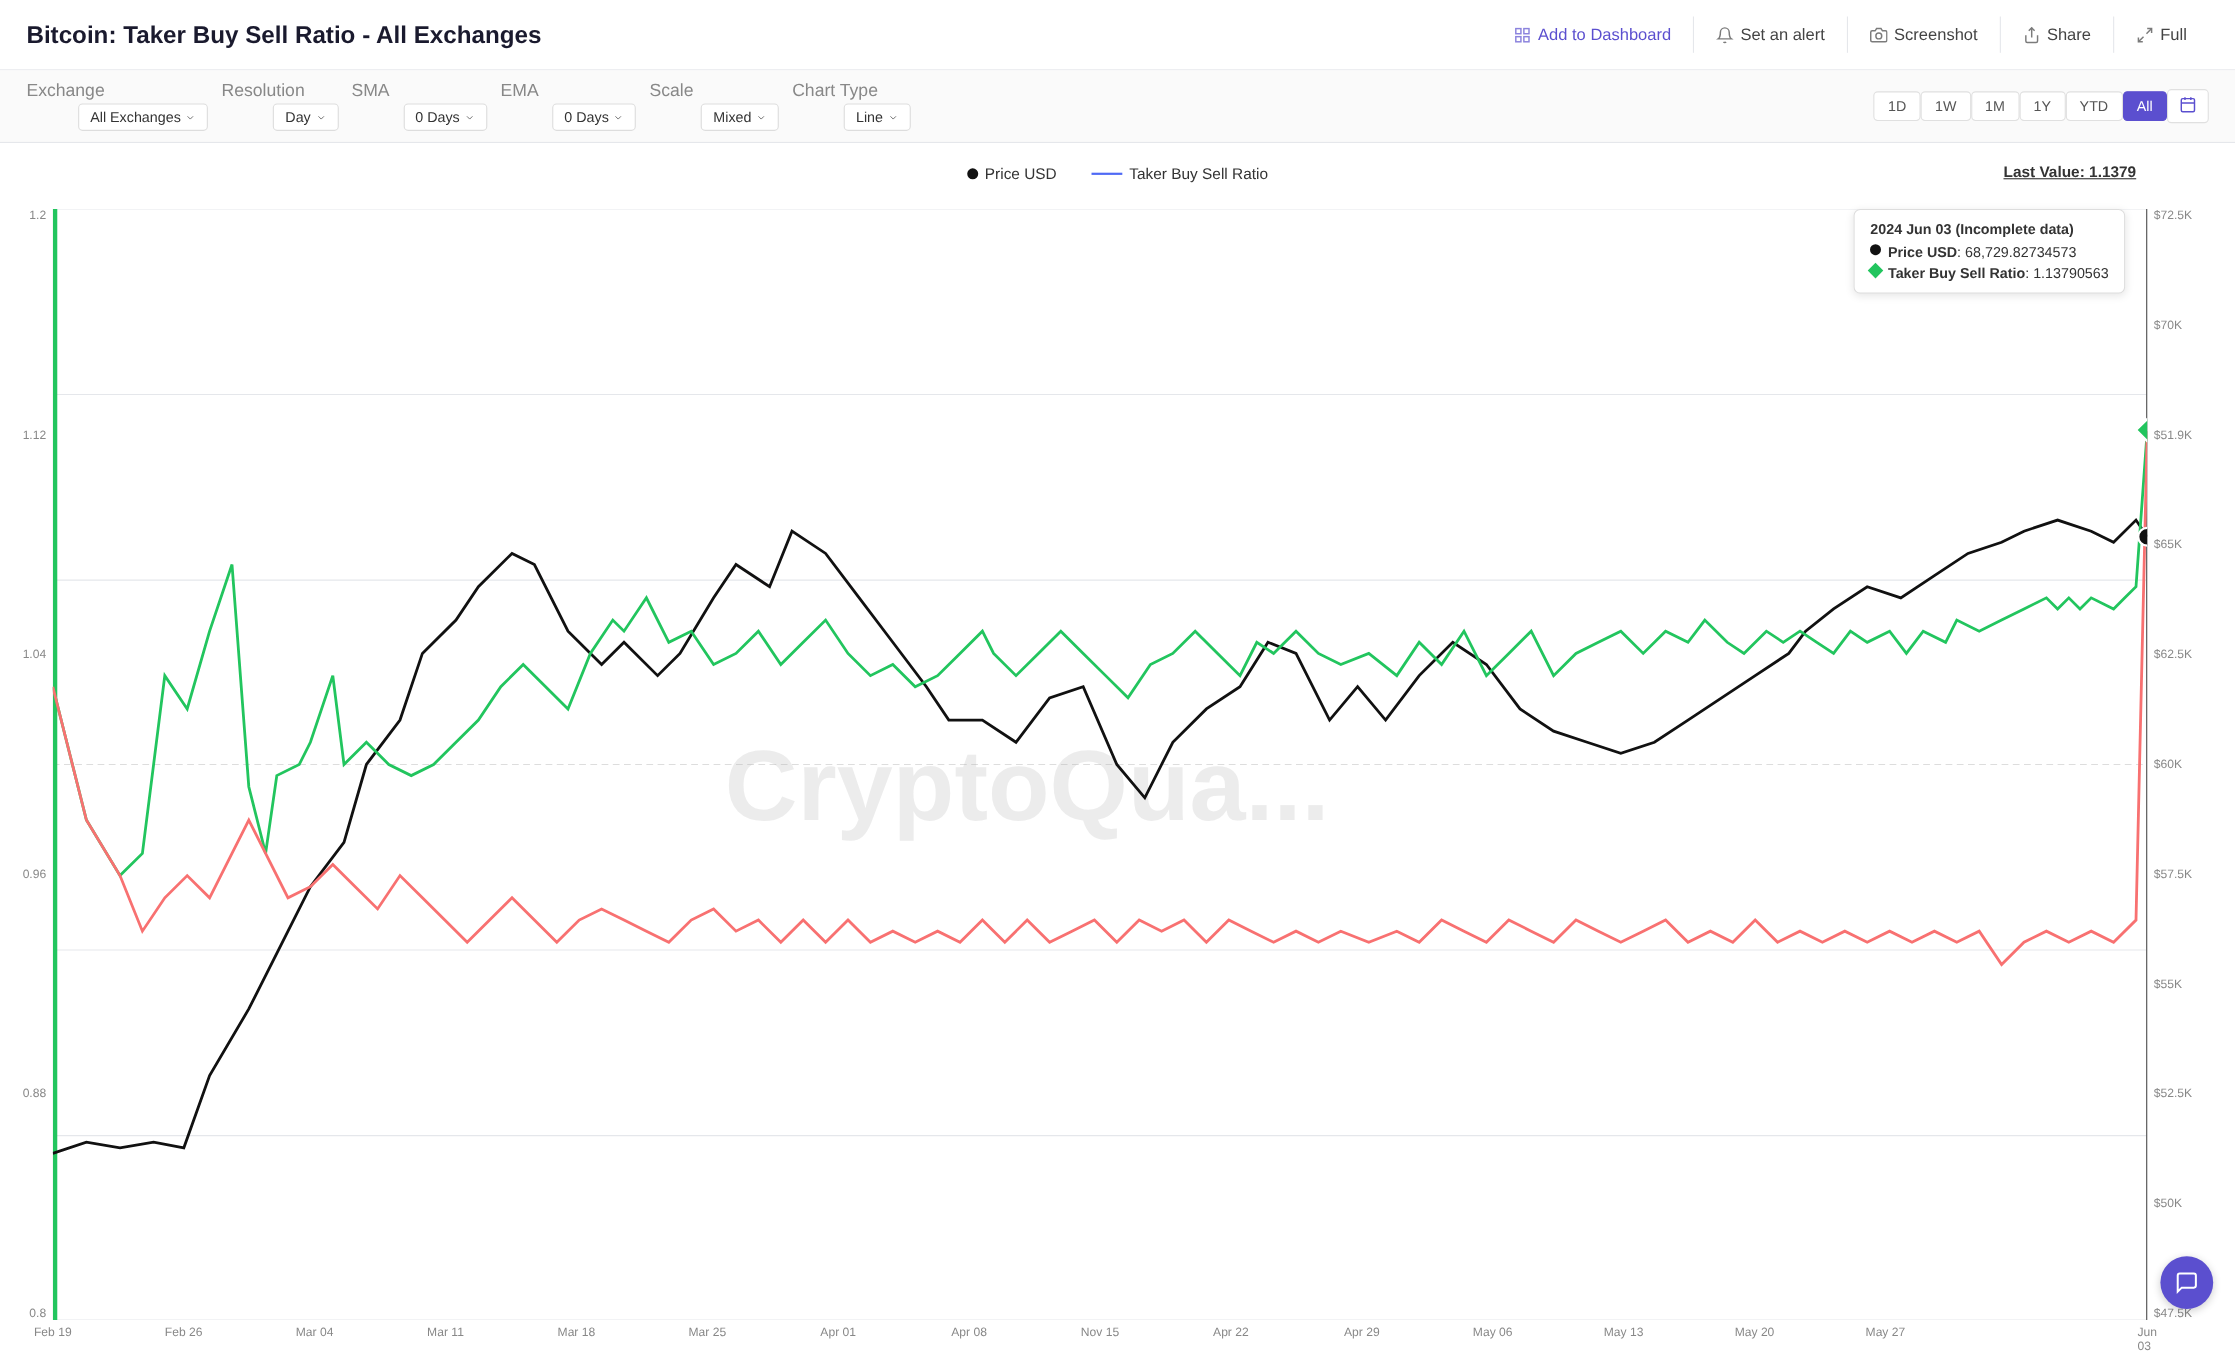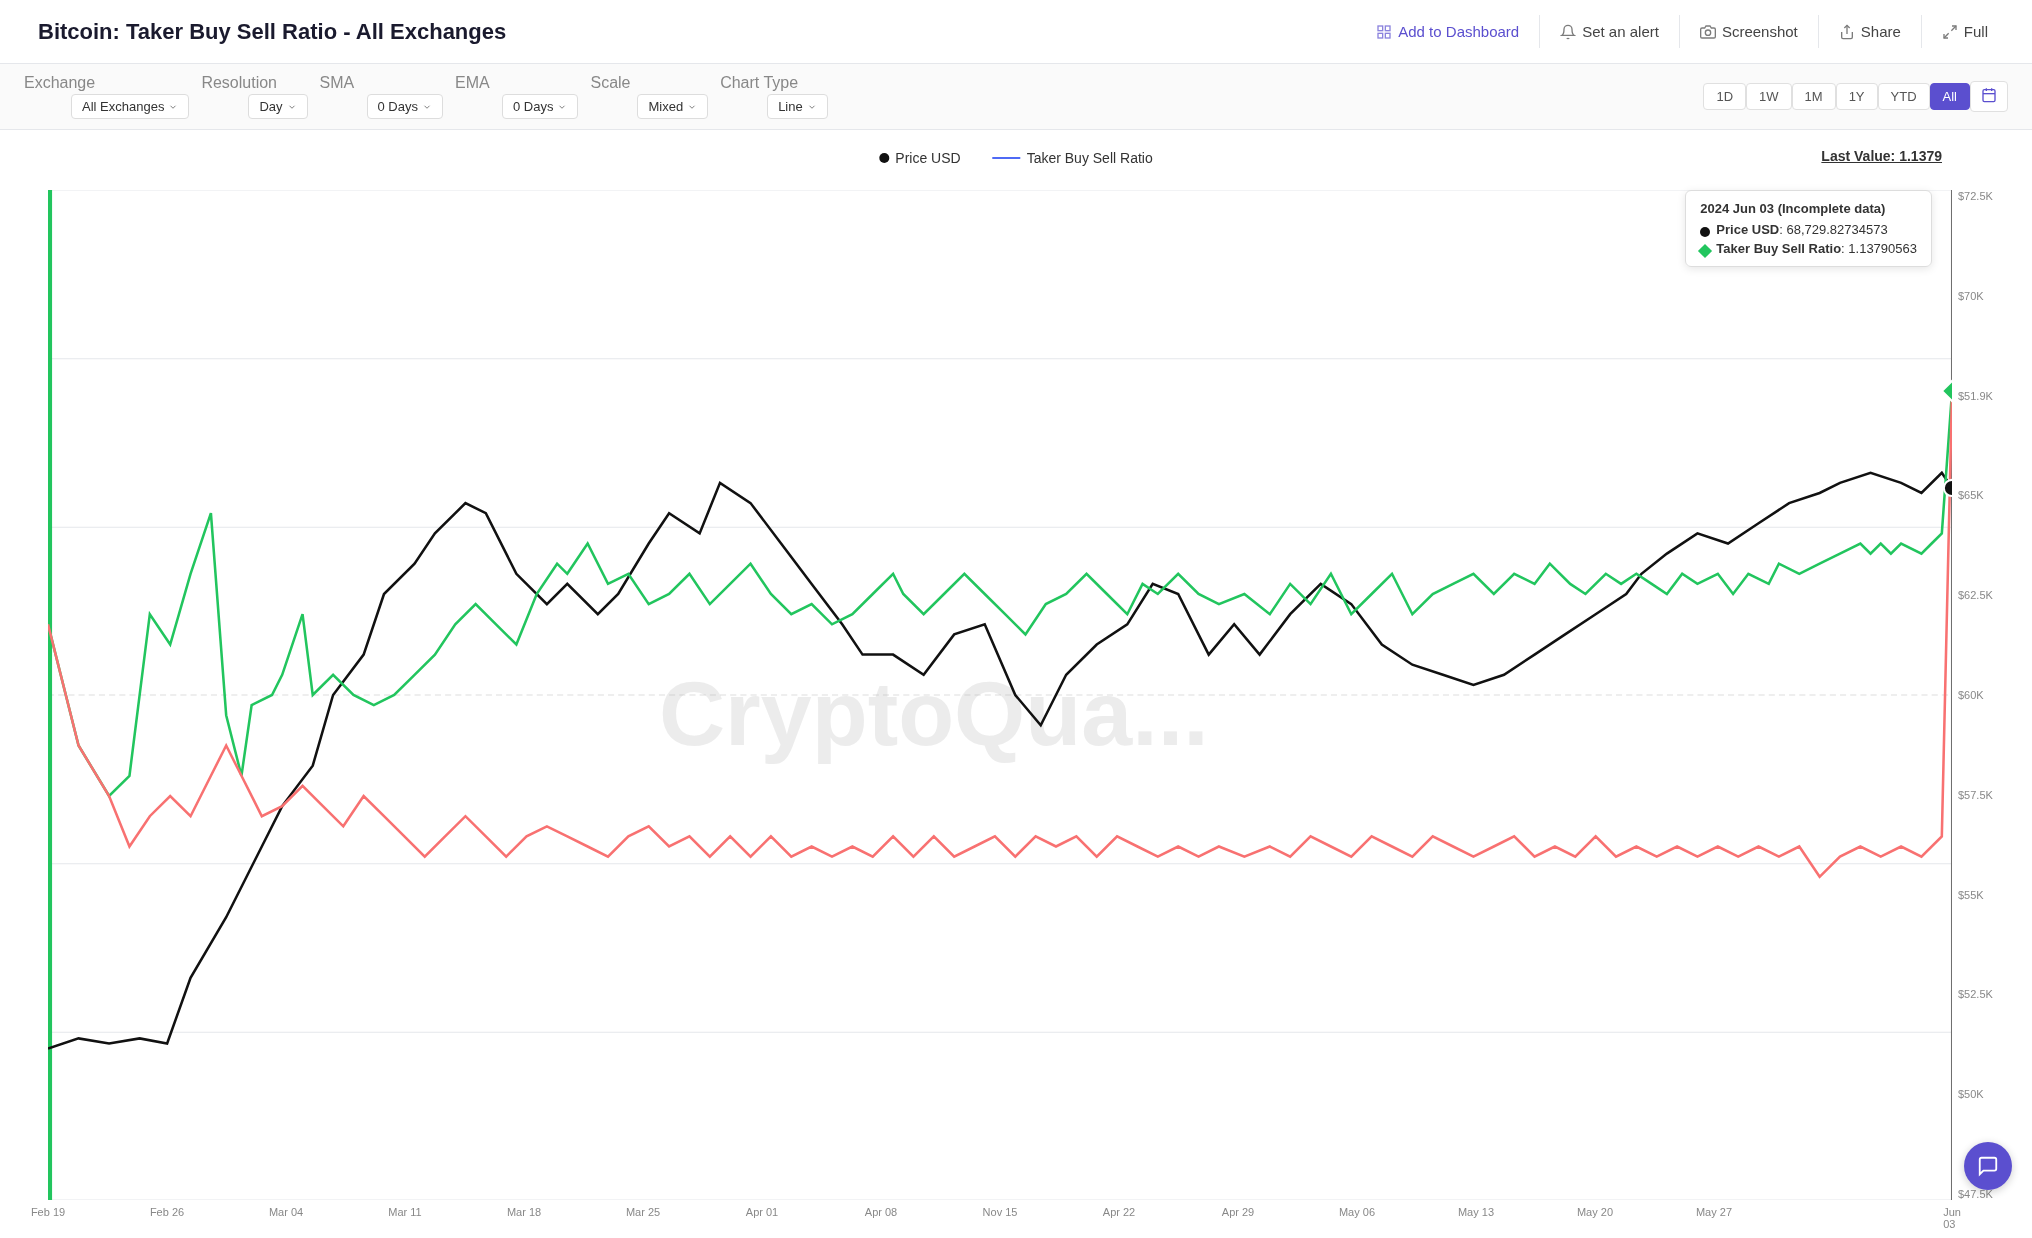--- a/index.html
+++ b/index.html
@@ -2,21 +2,21 @@
 <html><head>
   <meta charset="utf-8">
   <style>
     * { box-sizing: border-box; margin: 0; padding: 0; }
     body { font-family: -apple-system, BlinkMacSystemFont, 'Segoe UI', sans-serif; background: #fff; color: #333; width: 2032px; height: 1238px; overflow: hidden; }
 
     .header {
       display: flex; align-items: center; justify-content: space-between;
       padding: 0 24px; height: 64px; border-bottom: 1px solid #e5e7eb;
     }
-    .header-title { font-size: 22px; font-weight: 600; color: #1a1a2e; margin-left: 14px; }
+    .header-title { font-size: 22px; font-weight: 600; color: #1a1a2e; }
     .header-actions { display: flex; align-items: center; gap: 0; }
     .header-btn {
       display: flex; align-items: center; gap: 6px;
       padding: 8px 20px; border: none; background: none;
       font-size: 15px; color: #444; cursor: pointer;
       border-left: 1px solid #e5e7eb;
     }
     .header-btn:first-child { border-left: none; }
     .header-btn.primary { color: #5b4fcf; }
     .header-btn svg { opacity: 0.7; }
@@ -89,21 +89,21 @@
     }
     .x-tick { font-size: 11px; color: #888; position: absolute; transform: translateX(-50%); }
 
     .tooltip-box {
       position: absolute; top: 60px; right: 100px;
       background: rgba(255,255,255,0.97); border: 1px solid #ddd;
       border-radius: 6px; padding: 10px 14px; font-size: 13px;
       box-shadow: 0 2px 8px rgba(0,0,0,0.1); min-width: 240px;
     }
     .tooltip-date { font-weight: 700; margin-bottom: 6px; }
-    .tooltip-row { display: flex; align-items: flex-end; gap: 6px; margin-top: 4px; }
+    .tooltip-row { display: flex; align-items: flex-start; gap: 6px; margin-top: 4px; }
     .tooltip-dot { width: 10px; height: 10px; border-radius: 50%; flex-shrink: 0; }
     .tooltip-diamond { width: 10px; height: 10px; flex-shrink: 0; background: #22c55e; transform: rotate(45deg); }
 
     .chat-btn {
       position: absolute; bottom: 50px; right: 20px;
       width: 48px; height: 48px; border-radius: 50%;
       background: #5b4fcf; color: #fff; display: flex; align-items: center; justify-content: center;
       cursor: pointer; box-shadow: 0 2px 8px rgba(0,0,0,0.2);
     }
   </style>
@@ -239,20 +239,28 @@
       <span>Price USD</span>
     </div>
     <div class="legend-item">
       <div class="legend-line blue"></div>
       <span>Taker Buy Sell Ratio</span>
     </div>
   </div>
 
   <div class="last-value">Last Value: 1.1379</div>
 
+  <div class="y-axis-left">
+    <span>1.2</span>
+    <span>1.12</span>
+    <span>1.04</span>
+    <span>0.96</span>
+    <span>0.88</span>
+    <span>0.8</span>
+  </div>
 
   <div class="y-axis-right">
     <span>$72.5K</span>
     <span>$70K</span>
     <span>$51.9K</span>
     <span>$65K</span>
     <span>$62.5K</span>
     <span>$60K</span>
     <span>$57.5K</span>
     <span>$55K</span>

